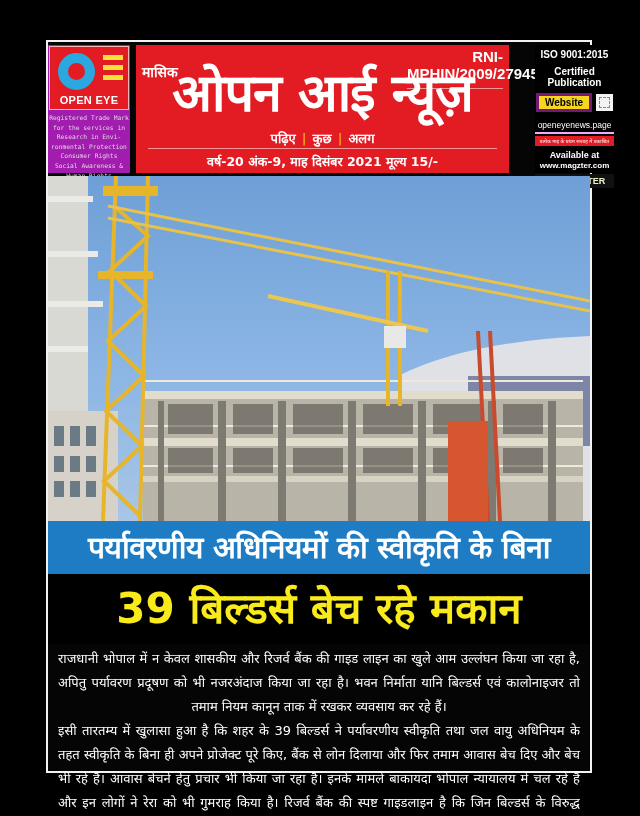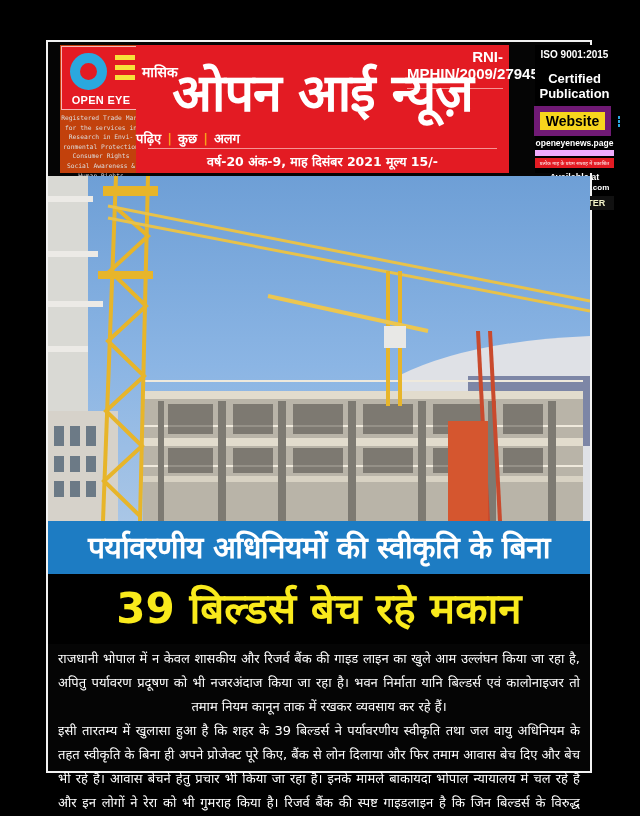--- a/index.html
+++ b/index.html
@@ -5,21 +5,21 @@
   html, body { margin: 0; padding: 0; }
   body {
     width: 640px; height: 816px; background: #000; position: relative; overflow: hidden;
     font-family: "DejaVu Sans", sans-serif;
   }
   .frame {
     position: absolute; left: 46px; top: 40px; width: 546px; height: 733px;
     border: 2px solid #f2f2f2; background: #050505; box-sizing: border-box;
   }
   
-  .logo-block { position: absolute; left: 12px; top: 3px; width: 82px; height: 128px; background: #c2410c; }
+  .logo-block { position: absolute; left: 0; top: 3px; width: 82px; height: 128px; background: #a21caf; }
   .logo {
     position: absolute; left: 1px; top: 1px; width: 80px; height: 64px;
     background: #e31b23; border: 1px solid #f6b6b6; box-sizing: border-box;
   }
   .logo-o {
     position: absolute; left: 8px; top: 6px; width: 37px; height: 37px; border-radius: 50%;
     background: #e31b23; border: 10px solid #2aa8df; box-sizing: border-box;
   }
   .logo-bar { position: absolute; left: 53px; width: 20px; height: 5px; background: #f7e13b; }
   .logo-text {
@@ -37,36 +37,36 @@
   .monthly { position: absolute; left: 6px; top: 6px; color: #fff; font-size: 14px; font-weight: bold; margin-top: 11px; }
   .rni {
     position: absolute; right: 6px; top: 3px; color: #fff; font-family: "Liberation Sans", sans-serif;
     font-size: 15px; font-weight: bold; padding-bottom: 6px; border-bottom: 1px solid #f59595; width: 96px; text-align: right;
   }
   .title {
     position: absolute; left: 0; right: 0; top: 16px; text-align: center; color: #fff;
     font-size: 52px; font-weight: bold; letter-spacing: -1px; line-height: 64px;
   }
   .tagline {
-    position: absolute; left: 0; right: 0; top: 84px; text-align: left; color: #fff; font-size: 13px; font-weight: bold;
+    position: absolute; left: 0; right: 0; top: 84px; text-align: center; color: #fff; font-size: 13px; font-weight: bold;
   }
   .tagline .sep { color: #f7a21b; margin: 0 6px; font-weight: bold; }
   .issue-line {
     position: absolute; left: 12px; right: 12px; top: 103px; border-top: 1px solid #f59595;
     text-align: center; color: #fff; font-size: 12.5px; font-weight: bold; padding-top: 4px;
   }
   
   .info { position: absolute; left: 487px; top: 3px; width: 79px; height: 128px; background: #000; text-align: center; color: #fff; font-family: "Liberation Sans", sans-serif; }
   .iso { font-size: 10px; font-weight: bold; margin-top: 4px; }
-  .cert { font-size: 13px; font-weight: bold; margin-top: 11px; }
+  .cert { font-size: 10px; font-weight: bold; margin-top: 6px; }
   .web-row { display: flex; align-items: center; justify-content: center; gap: 4px; margin-top: 5px; }
-  .web-btn { background: #f7d51d; color: #000; font-size: 14px; font-weight: bold; padding: 1px 6px; border: 6px solid #701a75; }
+  .web-btn { background: #f7d51d; color: #000; font-size: 10px; font-weight: bold; padding: 1px 6px; border: 3px solid #701a75; }
   .qr { width: 17px; height: 17px; background: #f4f4f4; position: relative; }
   .qr::before { content:""; position:absolute; left:3px; top:3px; right:3px; bottom:3px; border:1px dashed #2aa8df; }
-  .site { font-size: 8.5px; font-weight: bold; margin-top: 2px; padding-bottom: 2px; border-bottom: 6px solid #f0abfc; }
+  .site { font-size: 8.5px; font-weight: normal; margin-top: 8px; padding-bottom: 2px; border-bottom: 2px solid #f0abfc; }
   .red-strip { background: #e31b23; color: #fff; font-size: 5px; padding: 2px 0; margin-top: 2px; white-space: nowrap; overflow: hidden; }
   .avail { font-size: 9px; font-weight: bold; margin-top: 4px; }
   .mag-url { font-size: 8px; font-weight: bold; margin-top: 1px; }
   .magzter { display: flex; align-items: center; justify-content: center; gap: 3px; margin-top: 4px; font-size: 9px; font-weight: bold; color: #f2f2c8; background: #111; padding: 2px 0; }
   .mz-logo { width: 14px; height: 9px; background: linear-gradient(90deg,#2aa8df 50%, #f7d51d 50%); clip-path: polygon(0 0,100% 0,80% 100%,20% 100%); }
   
   .photo {
     position: absolute; left: 0; top: 134px; width: 542px; height: 345px; overflow: hidden;
     background: linear-gradient(180deg, #6e9fd6 0%, #8bb5e4 55%, #a9c6e6 100%);
   }

